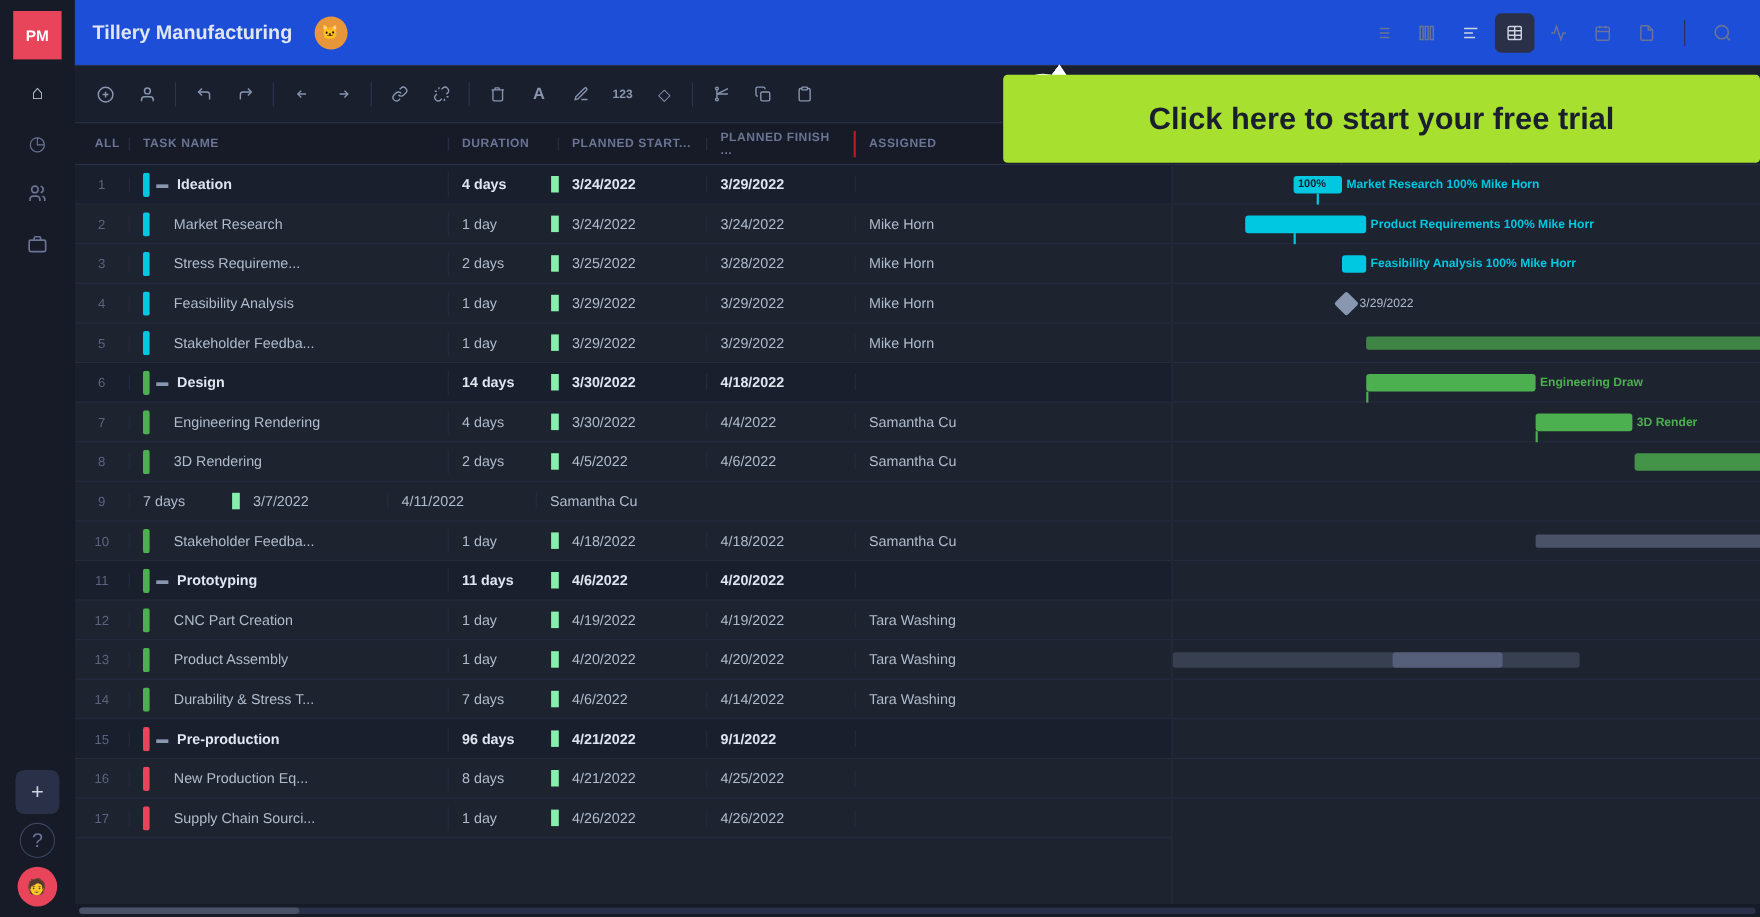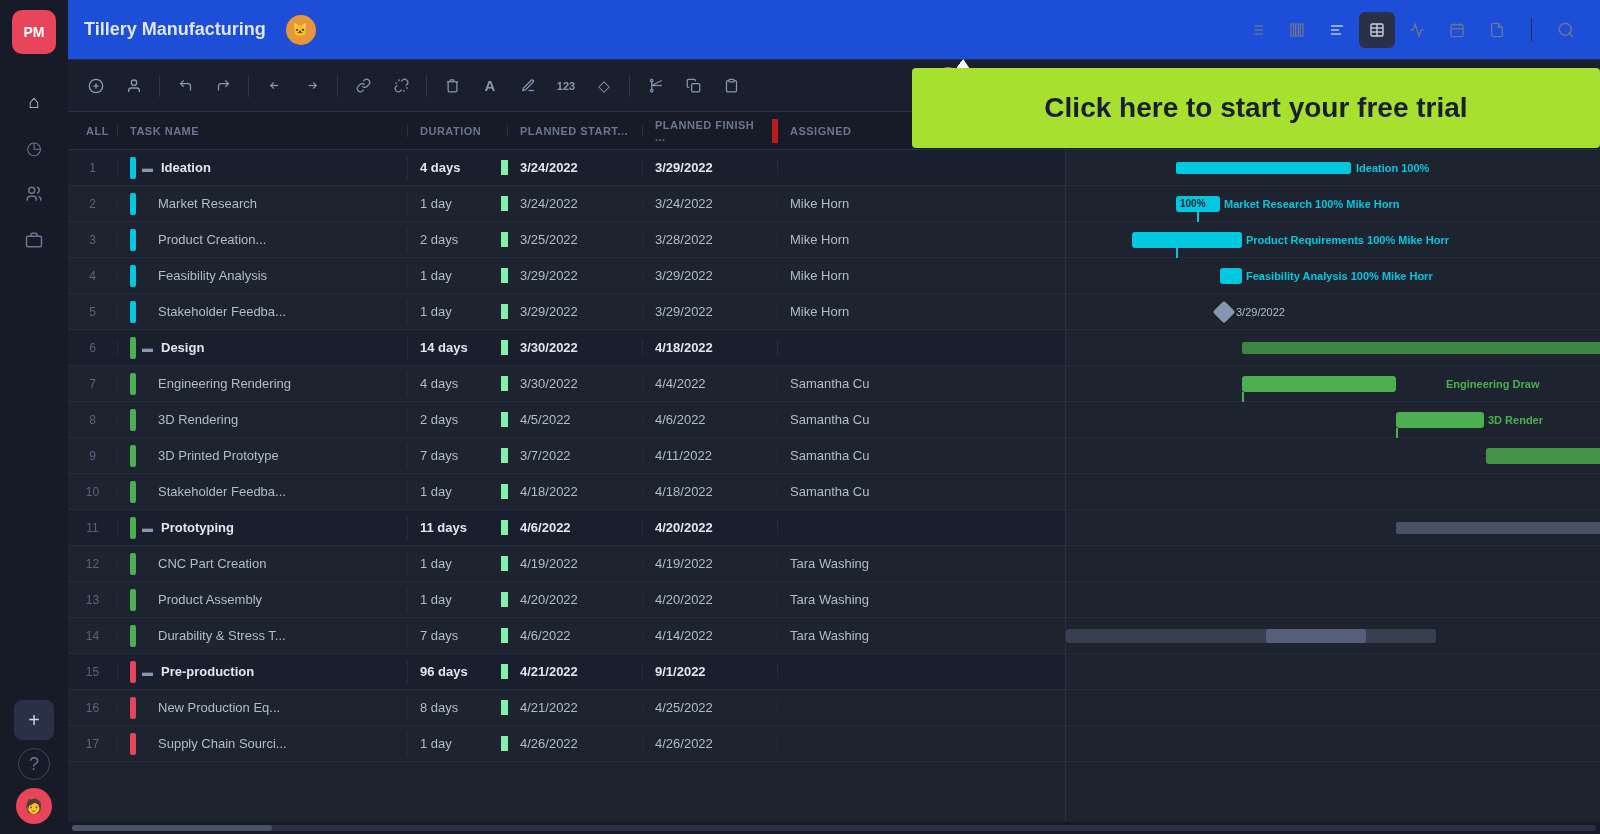--- a/index.html
+++ b/index.html
@@ -5,23 +5,23 @@
     * { margin: 0; padding: 0; box-sizing: border-box; }
     body { width: 1600px; height: 834px; background: #1e2330; font-family: -apple-system, BlinkMacSystemFont, 'Segoe UI', sans-serif; overflow: hidden; color: #cdd4e0; }
 
     
     .left-sidebar {
       position: absolute; left: 0; top: 0; width: 68px; height: 834px;
       background: #161b27; display: flex; flex-direction: column; align-items: center;
       padding: 10px 0; gap: 6px; z-index: 10;
     }
     .sidebar-logo {
-      width: 44px; height: 44px; background: #e8445a; border-radius: 10px;
+      width: 44px; height: 44px; background: #e8445a; border-radius: 0;
       display: flex; align-items: center; justify-content: center;
-      color: white; font-weight: 700; font-size: 14px; margin-bottom: 22px;
+      color: white; font-weight: 700; font-size: 14px; margin-bottom: 4px;
     }
     .sidebar-icon {
       width: 40px; height: 40px; border-radius: 8px; display: flex; align-items: center;
       justify-content: center; color: #6b7494; cursor: pointer; font-size: 18px;
     }
     .sidebar-icon.active { color: #cdd4e0; }
     .sidebar-spacer { flex: 1; }
     .sidebar-bottom { display: flex; flex-direction: column; align-items: center; gap: 8px; }
     .sidebar-avatar {
       width: 36px; height: 36px; border-radius: 50%; background: #e8445a;
@@ -88,21 +88,21 @@
     .table-header {
       display: flex; align-items: center; height: 38px;
       background: #161b27; border-bottom: 1px solid #2a3047;
       font-size: 11px; font-weight: 600; color: #6b7494; letter-spacing: 0.5px;
       text-transform: uppercase;
     }
     .th-all { width: 50px; text-align: right; flex-shrink: 0; border-right: 1px solid #2a3047; padding: 0 8px; }
     .th-task { width: 290px; flex-shrink: 0; border-right: 1px solid #2a3047; padding: 0 12px; }
     .th-duration { width: 100px; flex-shrink: 0; border-right: 1px solid #2a3047; padding: 0 12px; }
     .th-start { width: 135px; flex-shrink: 0; border-right: 1px solid #2a3047; padding: 0 12px; }
-    .th-finish { width: 135px; flex-shrink: 0; border-right: 6px solid #b91c1c; padding: 0 12px; }
+    .th-finish { width: 135px; flex-shrink: 0; border-right: 2px solid #b91c1c; padding: 0 12px; }
     .th-assigned { flex: 1; padding: 0 12px; }
 
     
     .table-row {
       display: flex; align-items: center; height: 36px;
       border-bottom: 1px solid #252c3d;
       font-size: 13px; color: #b0bccc;
     }
     .table-row.group-row { background: #1a1f2e; }
     .td-num {
@@ -397,21 +397,21 @@
       <div class="td-duration">1 day</div>
       <div class="td-start">3/24/2022</div>
       <div class="td-finish">3/24/2022</div>
       <div class="td-assigned">Mike Horn</div>
     </div>
 
     <div class="table-row">
       <div class="td-num">3</div>
       <div class="td-task">
         <div class="color-dot" style="background:#00c8e0;"></div>
-        <span style="padding-left:16px;">Product Creation...</span>
+        <span style="padding-left:16px;">Stress Requireme...</span>
       </div>
       <div class="td-duration">2 days</div>
       <div class="td-start">3/25/2022</div>
       <div class="td-finish">3/28/2022</div>
       <div class="td-assigned">Mike Horn</div>
     </div>
 
     <div class="table-row">
       <div class="td-num">4</div>
       <div class="td-task">
@@ -468,24 +468,20 @@
         <span style="padding-left:16px;">3D Rendering</span>
       </div>
       <div class="td-duration">2 days</div>
       <div class="td-start">4/5/2022</div>
       <div class="td-finish">4/6/2022</div>
       <div class="td-assigned">Samantha Cu</div>
     </div>
 
     <div class="table-row">
       <div class="td-num">9</div>
-      <div class="td-task">
-        <div class="color-dot" style="background:#4caf50;"></div>
-        <span style="padding-left:16px;">3D Printed Prototype</span>
-      </div>
       <div class="td-duration">7 days</div>
       <div class="td-start">3/7/2022</div>
       <div class="td-finish">4/11/2022</div>
       <div class="td-assigned">Samantha Cu</div>
     </div>
 
     <div class="table-row">
       <div class="td-num">10</div>
       <div class="td-task">
         <div class="color-dot" style="background:#4caf50;"></div>
@@ -628,24 +624,20 @@
           <div style="width:22px; font-size:9px; color:#5a6480; text-align:center; padding:2px 0; border-right:1px solid #252c3d;">T</div>
           <div style="width:22px; font-size:9px; color:#5a6480; text-align:center; padding:2px 0; border-right:1px solid #252c3d;">F</div>
           <div style="width:22px; font-size:9px; color:#5a6480; text-align:center; padding:2px 0; border-right:1px solid #252c3d;">S</div>
 
         </div>
       </div>
     </div>
 
     <div style="position:relative;">
 
-      <div class="gantt-row">
-        <div class="gantt-bar bar-cyan" style="left:110px; width:175px; height:12px; top:12px; border-radius:2px;"></div>
-        <span style="position:absolute; left:290px; font-size:11px; font-weight:700; color:#00c8e0; white-space:nowrap;">Ideation 100%</span>
-      </div>
 
       <div class="gantt-row">
         <div class="gantt-bar bar-cyan" style="left:110px; width:44px; height:16px;">
           <span style="font-size:10px; font-weight:700; color:#1a1f2e; padding:0 4px; white-space:nowrap;">100%</span>
         </div>
         <span style="position:absolute; left:158px; font-size:11px; font-weight:700; color:#00c8e0; white-space:nowrap;">Market Research <b>100%</b> Mike Horn</span>
 
         <div style="position:absolute; left:131px; top:26px; width:2px; height:10px; background:#00c8e0;"></div>
       </div>
 
@@ -665,21 +657,21 @@
         <div style="position:absolute; left:150px; top:10px; width:16px; height:16px; background:#8896b0; transform:rotate(45deg); border-radius:2px;"></div>
         <span style="position:absolute; left:170px; font-size:11px; color:#b0bccc; white-space:nowrap;">3/29/2022</span>
       </div>
 
       <div class="gantt-row">
         <div class="gantt-bar bar-green" style="left:176px; width:370px; height:12px; top:12px; border-radius:2px; opacity:0.7;"></div>
       </div>
 
       <div class="gantt-row">
         <div class="gantt-bar bar-green" style="left:176px; width:154px; height:16px;"></div>
-        <span style="position:absolute; left:334px; font-size:11px; font-weight:700; color:#4caf50; white-space:nowrap;margin-left:46px;">Engineering Draw</span>
+        <span style="position:absolute; left:334px; font-size:11px; font-weight:700; color:#4caf50; white-space:nowrap;">Engineering Draw</span>
 
         <div style="position:absolute; left:176px; top:26px; width:2px; height:10px; background:#4caf50;"></div>
       </div>
 
       <div class="gantt-row">
         <div class="gantt-bar bar-green" style="left:330px; width:88px; height:16px;"></div>
         <span style="position:absolute; left:422px; font-size:11px; font-weight:700; color:#4caf50; white-space:nowrap;">3D Render</span>
         <div style="position:absolute; left:330px; top:26px; width:2px; height:10px; background:#4caf50;"></div>
       </div>
 

